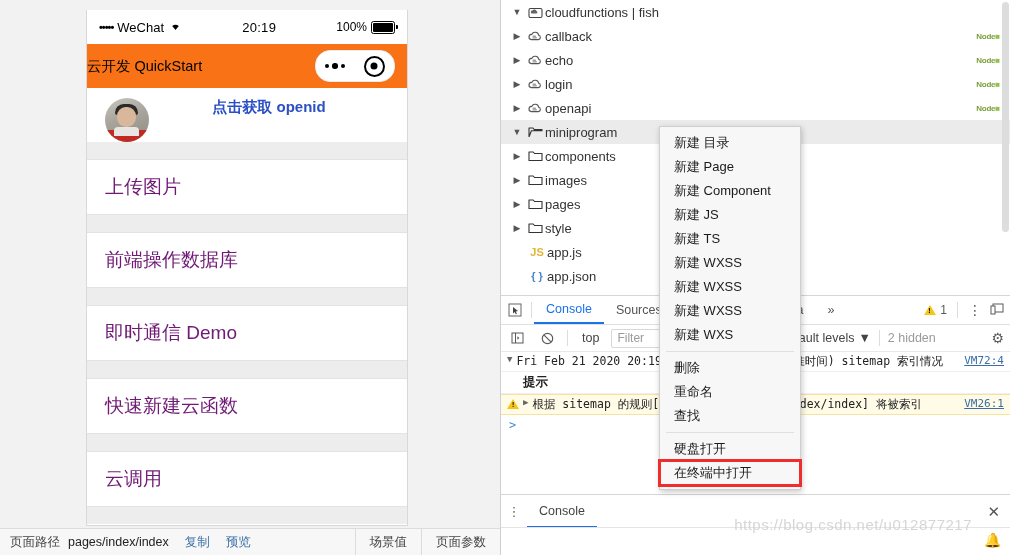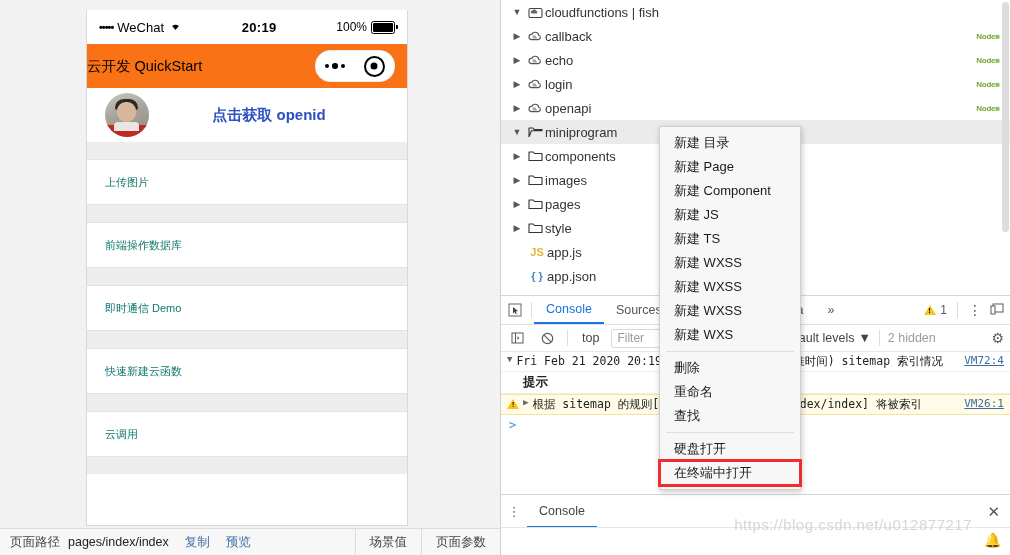--- a/index.html
+++ b/index.html
@@ -11,21 +11,21 @@
   
   .sim-wrap{position:absolute;left:0;top:0;width:500px;height:528px;background:#f2f2f2;}
   .phone{position:absolute;left:86px;top:10px;width:322px;height:516px;
          background:#fff;border:1px solid #d8d8d8;border-top:none;box-sizing:border-box;}
   .statusbar{height:34px;display:flex;align-items:center;padding:0 12px;
              font-size:12.5px;color:#000;box-sizing:border-box;}
   .sb-left{display:flex;align-items:center;gap:4px;flex:0 0 auto;font-weight:700;}
   .dots5{letter-spacing:-1px;font-size:11px;}
   .carrier{font-weight:400;font-size:13px;}
   .wifi{font-size:12px;margin-left:1px;}
-  .sb-time{flex:1;text-align:center;font-size:13px;letter-spacing:.3px;font-weight:bold;}
+  .sb-time{flex:1;text-align:center;font-size:13px;letter-spacing:.3px;}
   .sb-right{display:flex;align-items:center;gap:4px;font-size:12px;}
   .batt{width:22px;height:11px;border:1.4px solid #000;border-radius:2.5px;position:relative;display:inline-block;}
   .batt:before{content:"";position:absolute;left:1px;top:1px;bottom:1px;right:1px;background:#000;border-radius:1px;}
   .batt:after{content:"";position:absolute;right:-3.5px;top:3px;width:2px;height:4px;background:#000;border-radius:0 1px 1px 0;}
 
   .navbar{height:44px;display:flex;align-items:center;justify-content:flex-start;
           position:relative;background:#f97316;}
   .nav-title{font-size:14.5px;color:#000;}
   .capsule{position:absolute;right:12px;top:50%;transform:translateY(-50%);
            width:78px;height:30px;border:1px solid #ececec;border-radius:15px;
@@ -34,22 +34,22 @@
   .cap-dots{display:flex;gap:3px;align-items:center;}
   .cap-dots i{width:4px;height:4px;border-radius:50%;background:#000;display:block;}
   .cap-dots i.mid{width:5.5px;height:5.5px;}
   .cap-target{width:17px;height:17px;border:2px solid #000;border-radius:50%;position:relative;}
   .cap-target:after{content:"";position:absolute;left:50%;top:50%;transform:translate(-50%,-50%);
                     width:7px;height:7px;border-radius:50%;background:#000;}
 
   .page-body{background:#ededed;}
   .cell{background:#fff;padding:14px 18px;border-top:1px solid #e3e3e3;border-bottom:1px solid #e3e3e3;}
   .gap{height:17px;background:#ededed;}
-  .cell-link{color:#0f766e;font-size:11px;}
-  .userinfo{display:flex;align-items:center;background:#fff;padding:10px 18px;height:54px;box-sizing:border-box;}
+  .cell-link{color:#701a75;font-size:19px;}
+  .userinfo{display:flex;background:#fff;padding:10px 18px;height:54px;box-sizing:border-box;}
   .avatar{width:44px;height:44px;border-radius:50%;flex:0 0 auto;overflow:hidden;position:relative;
           background:linear-gradient(160deg,#c9c6c0 0%,#a8a49c 45%,#8e8a82 100%);}
   .avatar .face{position:absolute;left:12px;top:9px;width:19px;height:20px;border-radius:45% 45% 48% 48%;
                 background:#d8b79a;}
   .avatar .hair{position:absolute;left:10px;top:6px;width:23px;height:11px;border-radius:11px 11px 3px 3px;background:#2c2a28;}
   .avatar .body{position:absolute;left:0;right:0;bottom:0;height:12px;background:#c02a22;}
   .avatar .shirt{position:absolute;left:9px;bottom:6px;width:25px;height:9px;background:#e8e6e2;border-radius:4px 4px 0 0;}
   .openid{flex:1;text-align:center;color:#2b4fc4;font-weight:700;font-size:15px;}
 
   

